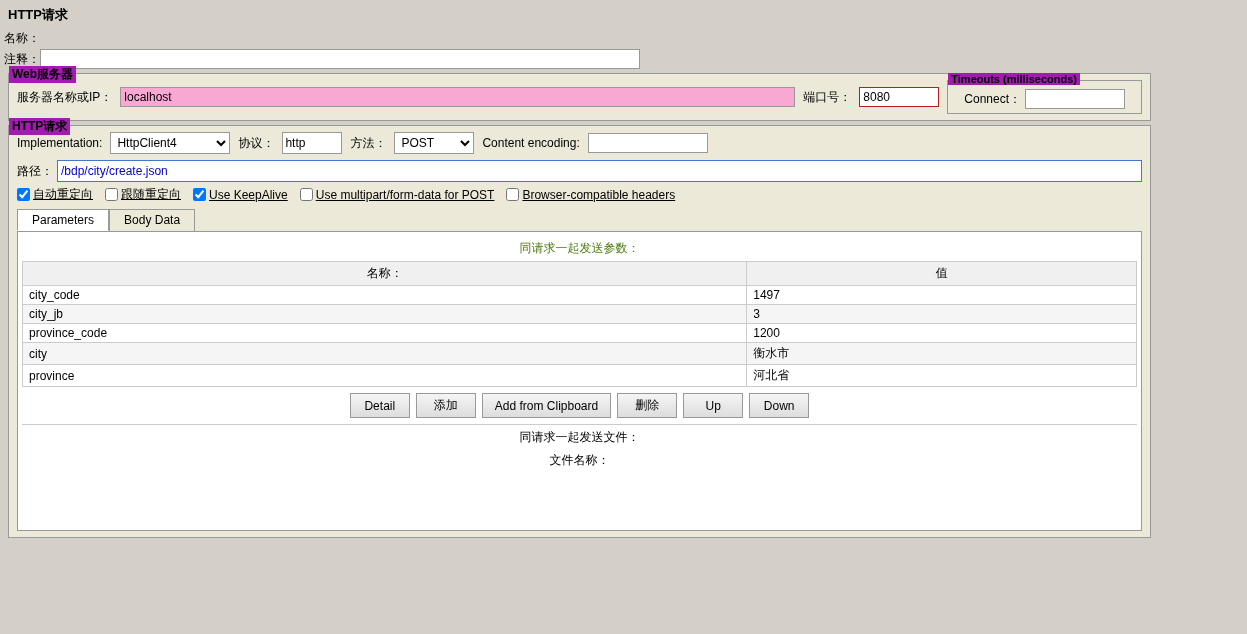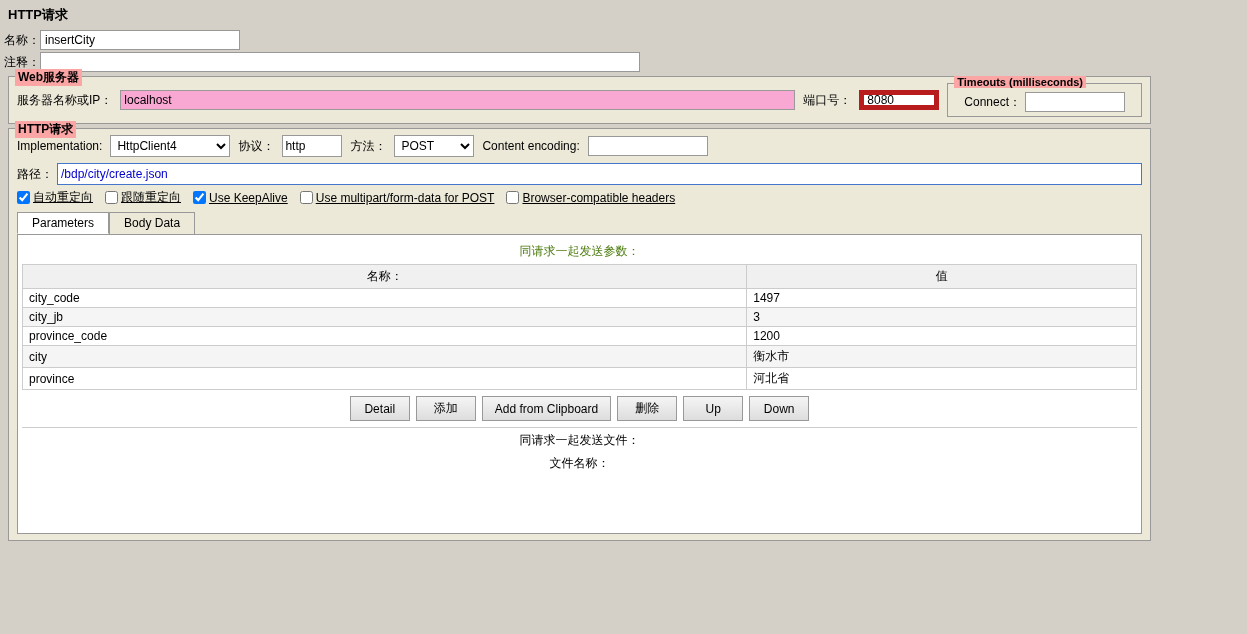--- a/index.html
+++ b/index.html
@@ -26,35 +26,35 @@
       margin: 4px;
       padding: 6px 8px 6px 8px;
       background: #ece9d8;
       position: relative;
     }
     .fieldset-legend {
       font-size: 12px;
       font-weight: bold;
       position: absolute;
       top: -8px;
-      left: 6px;
-      background: #fca5a5;
+      left: 0;
+      background: #a21caf;
       padding: 0 3px;
     }
     .server-input {
       flex: 1;
       border: 1px solid #999;
       background: #f9a8d4;
       padding: 1px 3px;
       font-size: 12px;
       height: 20px;
     }
     .port-input {
       width: 80px;
-      border: 5px solid #b91c1c;
+      border: 1px solid #b91c1c;
       background: #fff;
       padding: 1px 3px;
       font-size: 12px;
       height: 20px;
     }
     .timeout-input {
       width: 100px;
       border: 1px solid #999;
       background: #fff;
       padding: 1px 3px;
@@ -206,21 +206,20 @@
   </style>
 </head>
 <body>
 
 <div class="page">
 
   <div class="page-title">HTTP请求</div>
 
   <div class="top-label-row">
     <span class="top-label">名称：</span>
-    <input class="top-input" type="text" value="insertCity" style="">
   </div>
 
   <div class="top-label-row">
     <span class="top-label">注释：</span>
     <input class="top-input" type="text" style="width: 600px;">
   </div>
 
   <div class="fieldset-like">
     <span class="fieldset-legend">Web服务器</span>
     <div style="display:flex; align-items:center; gap:8px;">

